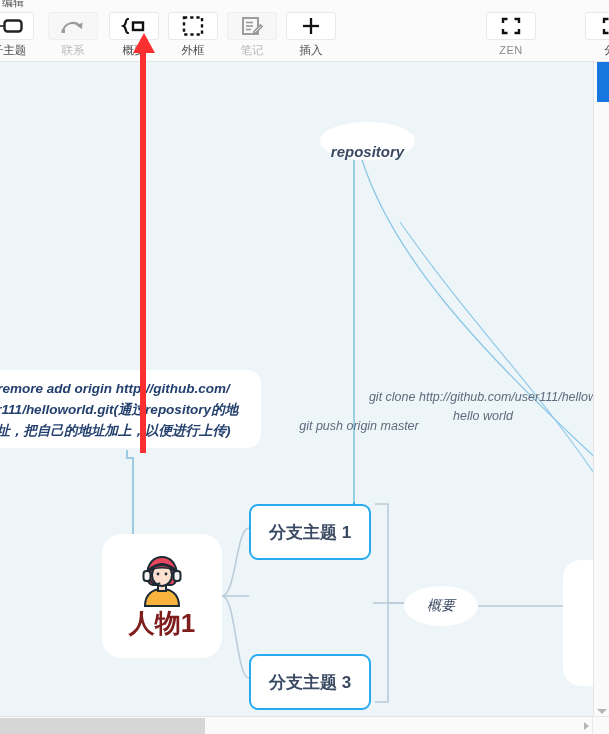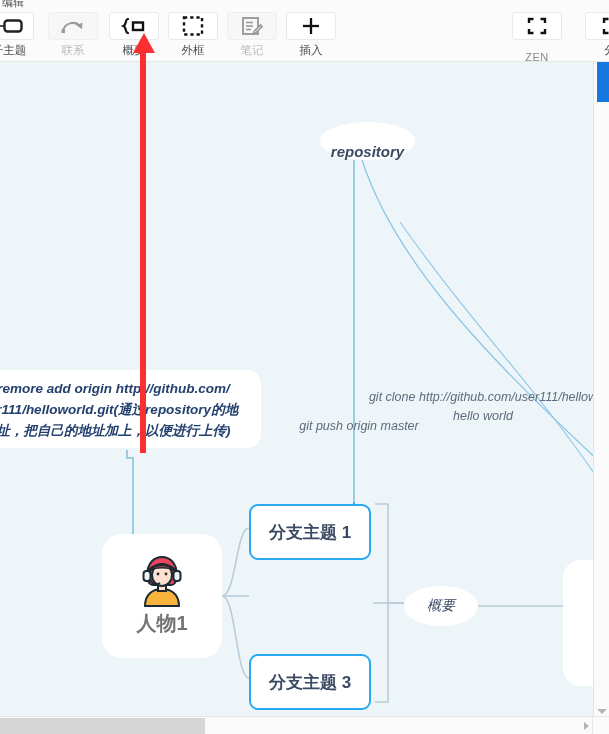--- a/index.html
+++ b/index.html
@@ -105,21 +105,21 @@
     font-style: italic; font-weight: bold; font-size: 13.5px;
     color: #24406e; line-height: 21px; text-align: center;
   }
 
   .node-person {
     left: 102px; top: 472px; width: 120px; height: 124px;
     background: #ffffff; border-radius: 20px;
     display: flex; flex-direction: column; align-items: center; justify-content: center;
   }
   .node-person .label {
-    font-size: 20px; font-weight: bold; color: #737373; line-height: 30px;
+    font-size: 26px; font-weight: bold; color: #7f1d1d; line-height: 30px;
     margin-top: 0;
   }
 
   .branch {
     width: 122px; height: 56px;
     background: #ffffff;
     border: 2px solid #27aaf0; border-radius: 9px;
     display: flex; align-items: center; justify-content: center;
   }
   .branch .txt { font-size: 17px; font-weight: bold; color: #3b4a63; white-space: nowrap; }
@@ -247,21 +247,21 @@
     <div class="tb-btn" style="left:284px;">
       <div class="tb-ico">
         <svg width="20" height="20" viewBox="0 0 20 20">
             <line x1="10" y1="2" x2="10" y2="18" stroke="#111" stroke-width="2.3"></line>
             <line x1="2" y1="10" x2="18" y2="10" stroke="#111" stroke-width="2.3"></line>
           </svg>
       </div>
       <div class="tb-lbl">插入</div>
     </div>
 
-    <div class="tb-btn" style="left:510px;gap:7px;">
+    <div class="tb-btn" style="left:484px;">
       <div class="tb-ico">
         <svg width="20" height="18" viewBox="0 0 20 18">
             <path d="M2 6 V2 H6.5" fill="none" stroke="#111" stroke-width="2.4"></path>
             <path d="M13.5 2 H18 V6" fill="none" stroke="#111" stroke-width="2.4"></path>
             <path d="M18 12 V16 H13.5" fill="none" stroke="#111" stroke-width="2.4"></path>
             <path d="M6.5 16 H2 V12" fill="none" stroke="#111" stroke-width="2.4"></path>
           </svg>
       </div>
       <div class="tb-lbl lat">ZEN</div>
     </div>

